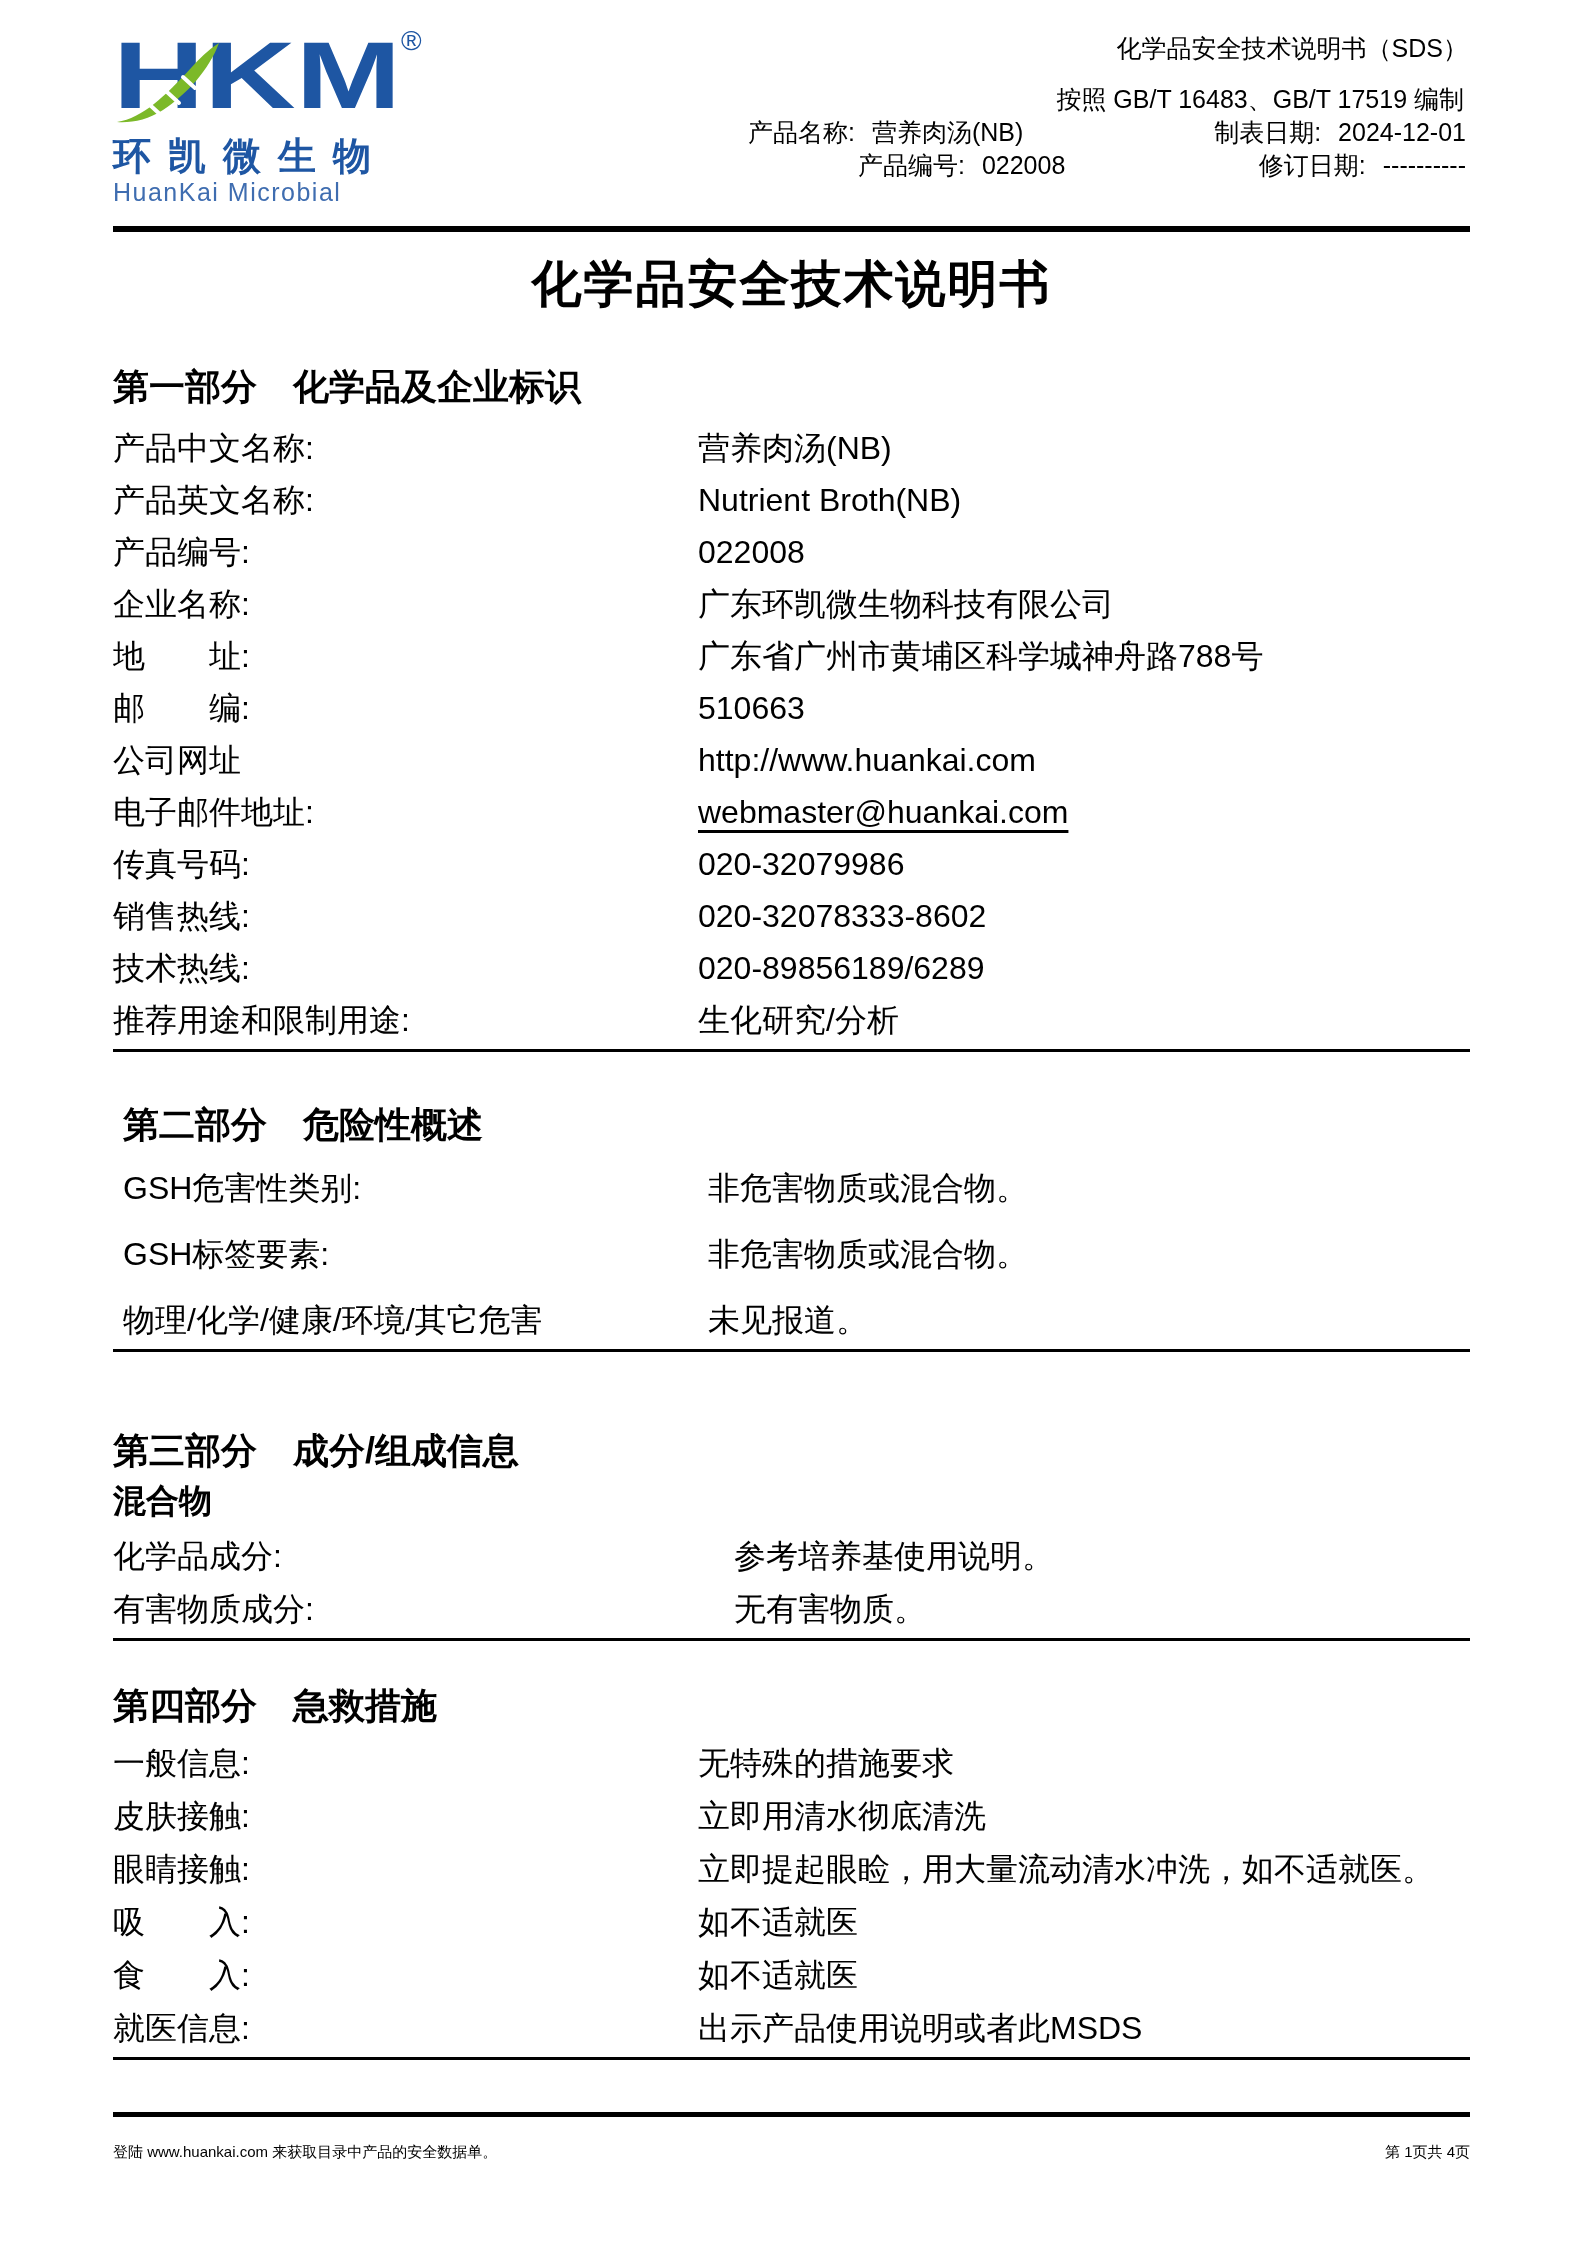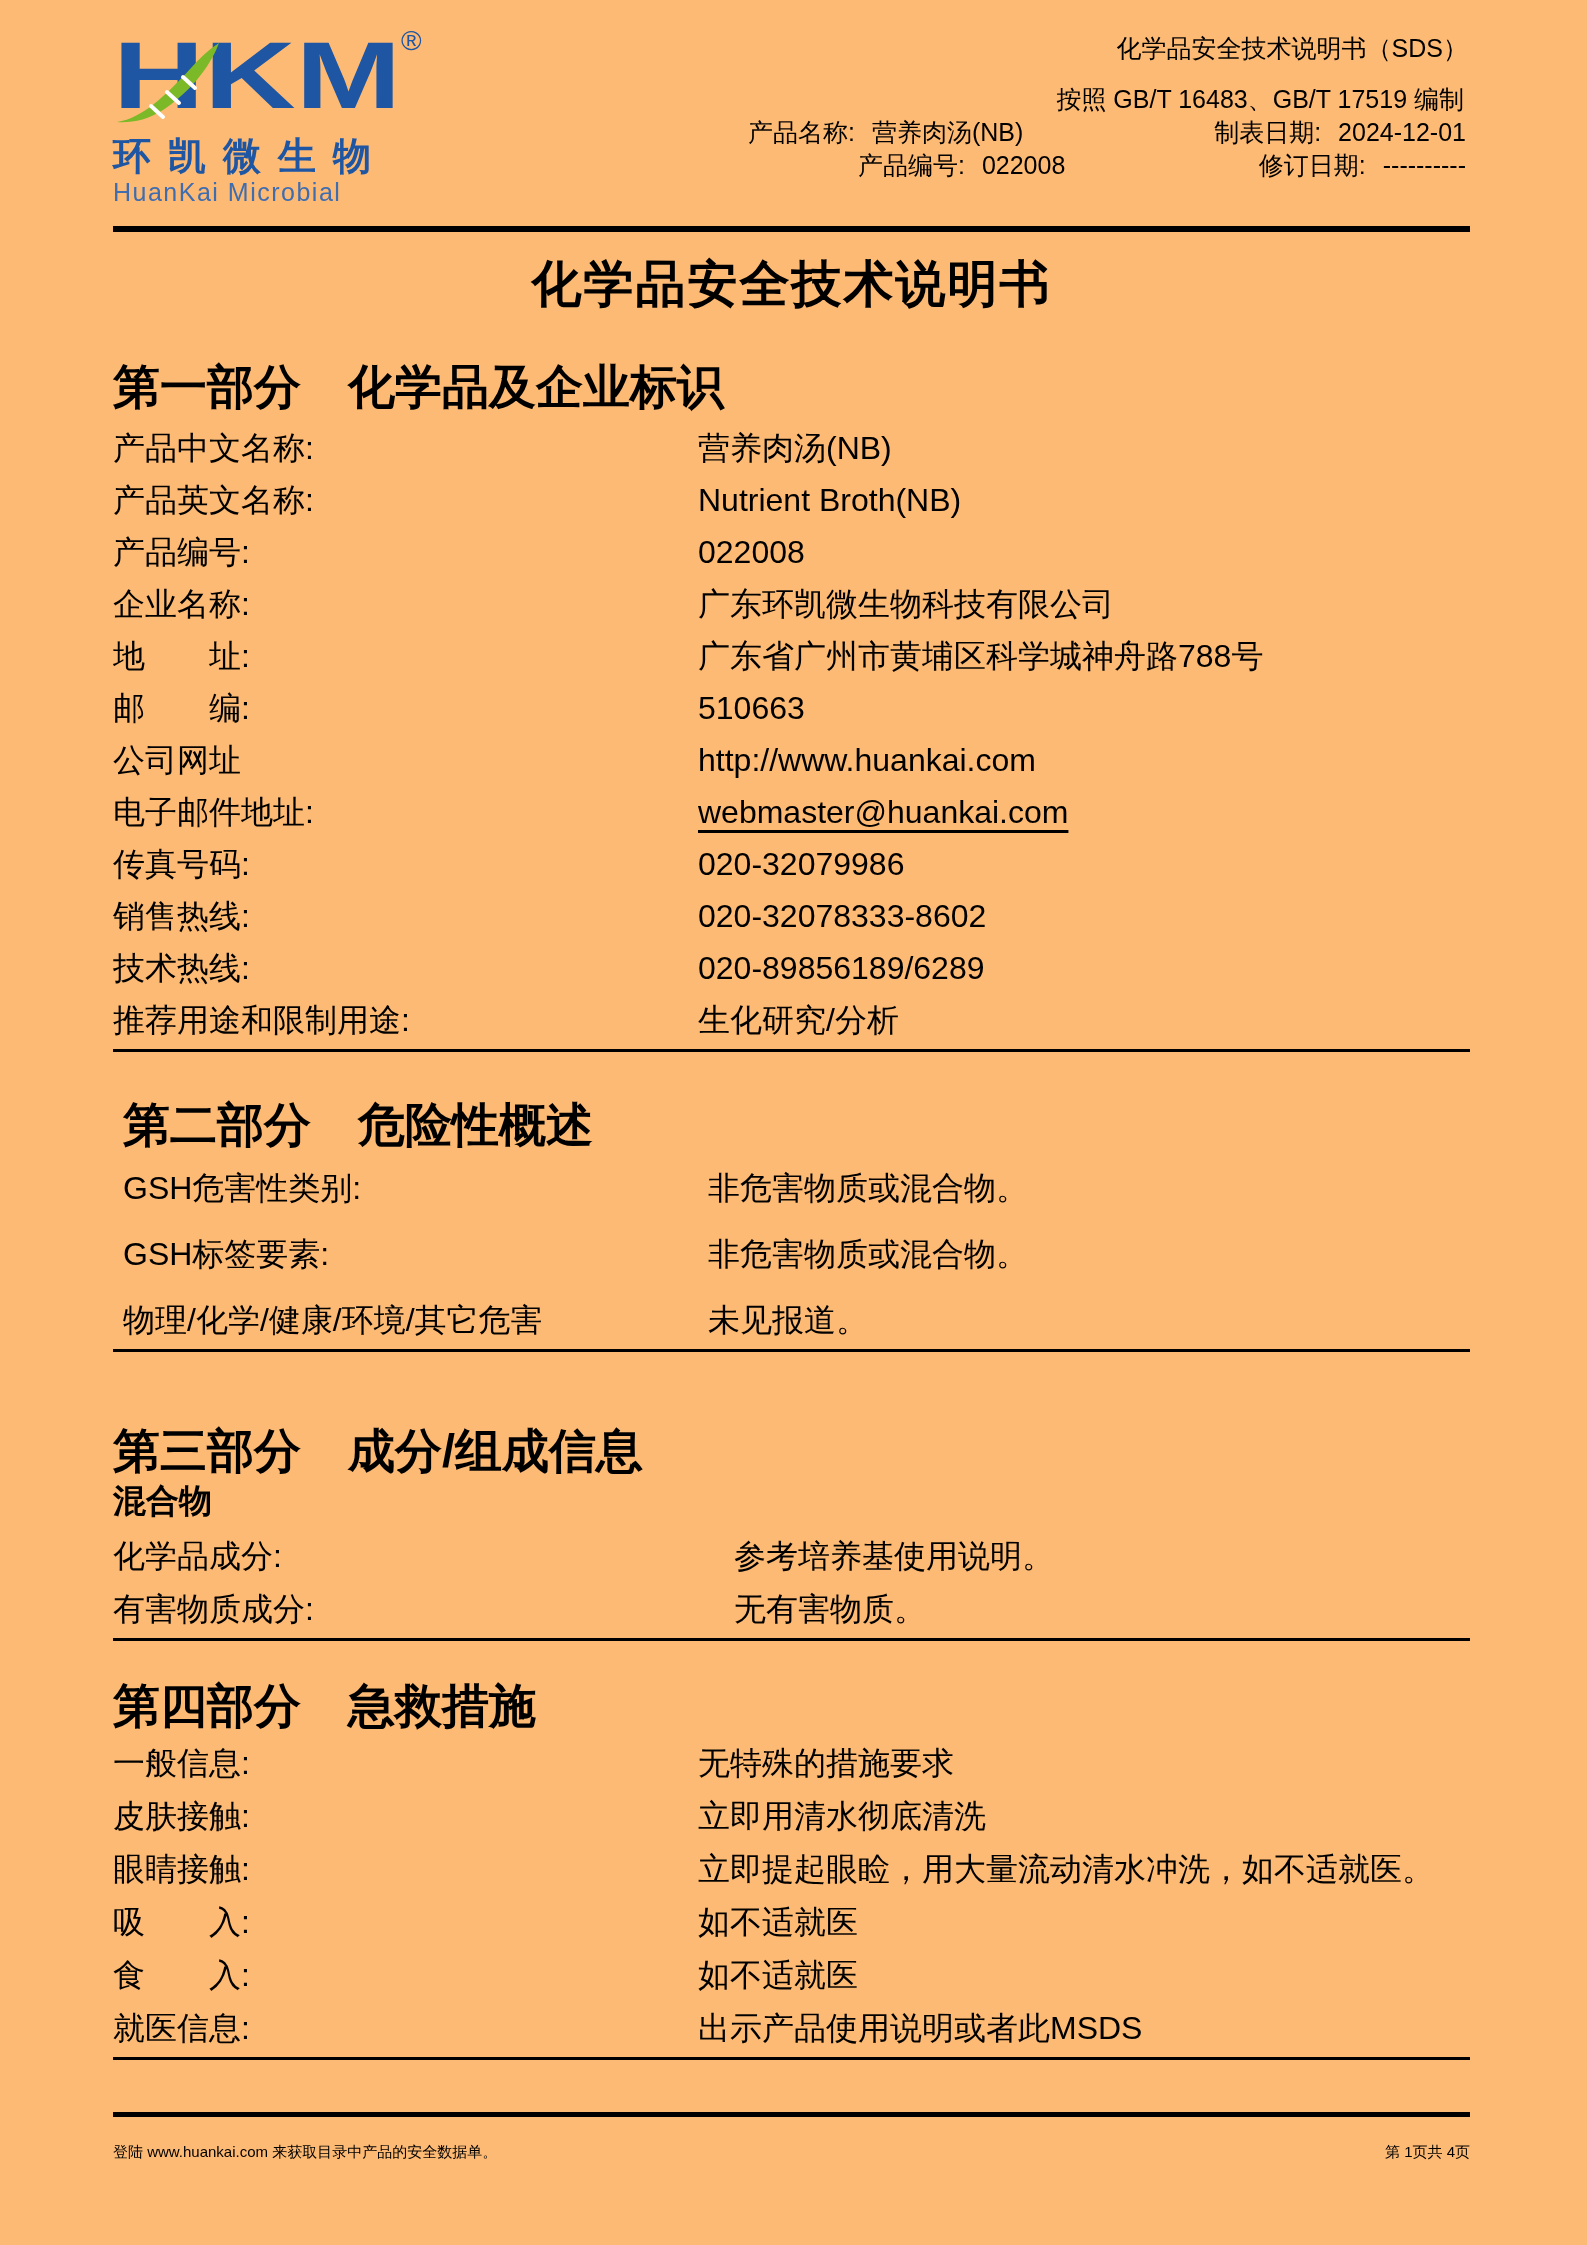--- a/index.html
+++ b/index.html
@@ -1,18 +1,18 @@
 <!DOCTYPE html>
 <html lang="zh" style="--logo-blue: #1e56a3; --logo-blue2: #3f6db0;"><head>
 <meta charset="utf-8">
 <title>SDS</title>
 <style>
   html,body{margin:0;padding:0;background:#e8e8e8;}
   .page{
-    width:1587px;height:2245px;background:#fdba74;margin:0 auto;
+    width:1587px;height:2245px;background:#ffffff;margin:0 auto;
     box-sizing:border-box;position:relative;overflow:hidden;
     font-family:"Liberation Sans","DejaVu Sans",sans-serif;color:#000;
   }
   .content{margin:0 113px 0 113px;width:1357px;}
 
   
   .hdr{display:flex;justify-content:space-between;align-items:flex-start;padding-top:22px;}
   .logo{width:400px;}
   .logo-cn{font-size:38px;font-weight:600;color:var(--logo-blue,#2a5fa7);letter-spacing:17px;line-height:1.1;margin-top:2px;}
   .logo-en{font-size:25px;color:var(--logo-blue2,#3f6db0);letter-spacing:1.5px;line-height:1.1;margin-top:1px;}
@@ -27,21 +27,21 @@
   .hdr-value{display:inline;margin-left:10px;}
 
   .rule-thick{border:none;border-top:6px solid #000;margin:20px 0 0 0;}
   .rule-thin{border:none;border-top:3px solid #000;margin:0;}
   .rule-footer{border:none;border-top:5px solid #000;margin:52px 0 0 0;}
 
   
   h1.doc-title{font-size:50px;font-weight:700;text-align:center;letter-spacing:2px;margin:26px 0 0 0;line-height:52px;}
 
   
-  .sec-heading{font-size:47px;font-weight:700;line-height:38px;margin:0;}
+  .sec-heading{font-size:36px;font-weight:700;line-height:38px;margin:0;}
   .sec-subtitle{font-size:33px;font-weight:700;line-height:34px;margin:14px 0 22px 0;}
   .row{display:flex;align-items:baseline;font-size:32px;line-height:32px;}
   .row .lbl{flex:0 0 585px;}
   .row .val{flex:1;}
   .val.link{text-decoration:underline;text-underline-offset:7px;cursor:pointer;}
 
   .sec-1 .sec-heading{margin:58px 0 26px 0;}
   .sec-2 .sec-heading{margin:54px 0 28px 0;}
   .sec-3 .sec-heading{margin:80px 0 0 0;}
   .sec-4 .sec-heading{margin:46px 0 22px 0;}

